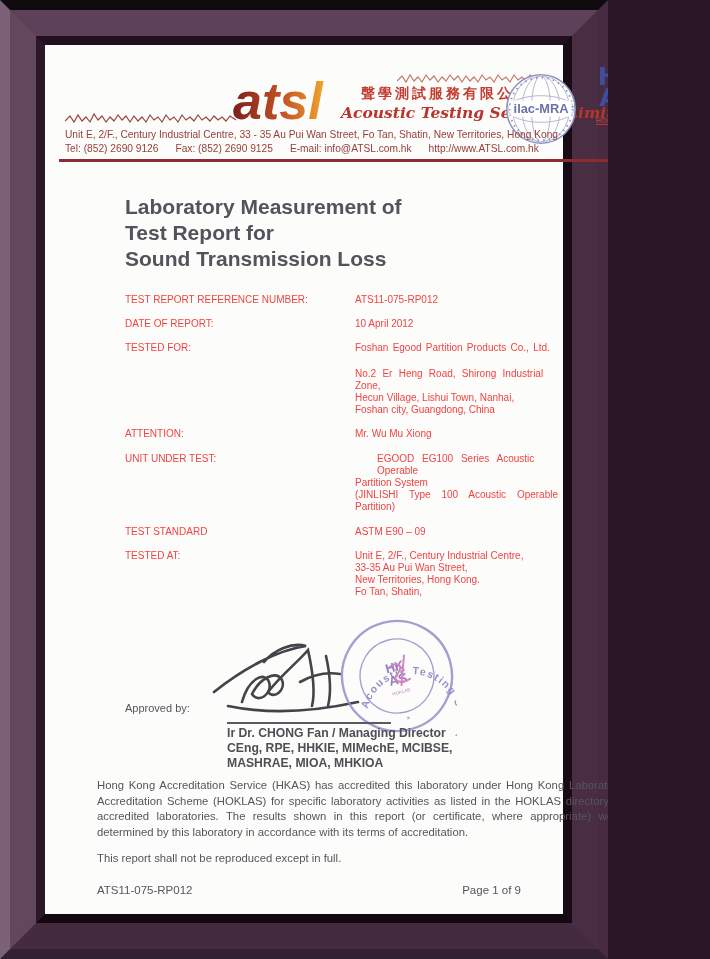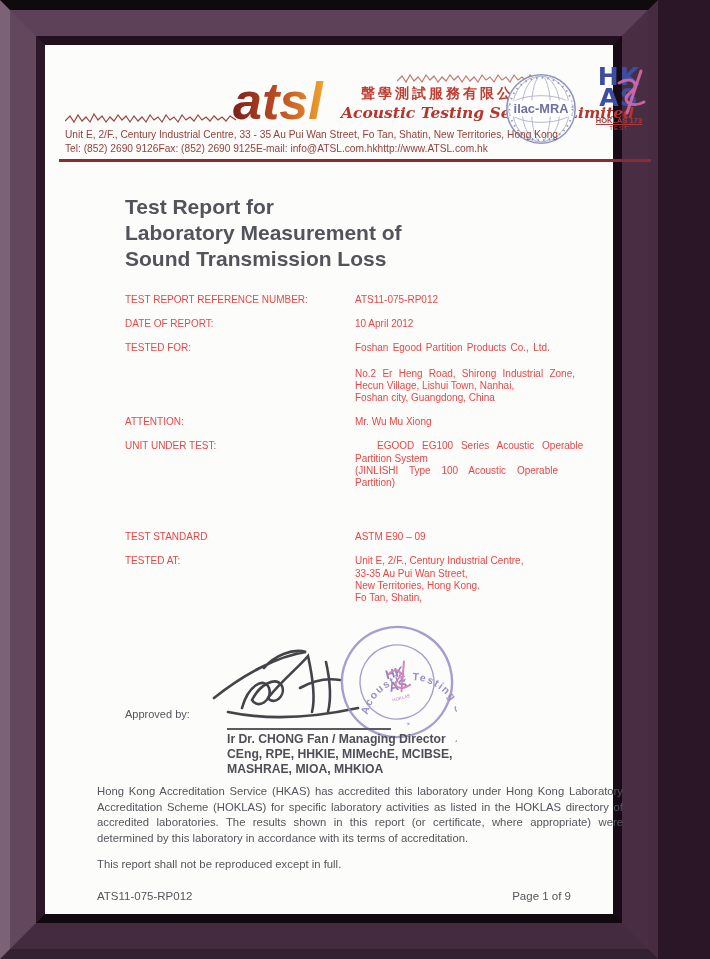--- a/index.html
+++ b/index.html
@@ -1,17 +1,17 @@
 <!DOCTYPE html>
 <html><head>
 <meta charset="utf-8">
 <style>
   html,body{margin:0;padding:0;background:#2a1626;}
   body{font-family:"Liberation Sans",sans-serif;}
-  .frame{position:relative;width:658px;height:959px;background:#543a50;overflow:hidden;}
+  .frame{position:relative;width:608px;height:959px;background:#543a50;overflow:hidden;}
   .bevel-a{position:absolute;inset:0;border:10px solid;
     border-color:#0f0a0e #462b41 #332030 #7b6276;}
   .bevel-b{position:absolute;inset:10px;border:26px solid;
     border-color:#5d4158 #482d43 #452b40 #63475d;}
   .bevel-c{position:absolute;inset:36px;border:9px solid;
     border-color:#220f20 #170c16 #120910 #2b1728;}
   .paper{position:absolute;inset:45px;background:#fcfcfa;color:#50505a;}
 
   
   .hdr{position:relative;height:119px;}
@@ -23,37 +23,37 @@
   .en{position:absolute;left:296px;top:58px;width:220px;font-size:15.5px;font-style:italic;
       font-weight:bold;color:#b8352e;font-family:"DejaVu Serif",serif;white-space:nowrap;}
   .ilac{position:absolute;left:458px;top:26px;width:76px;height:76px;}
   .hkas{position:absolute;left:542px;top:22px;width:64px;text-align:center;}
   .hk-letters{font-size:25px;font-weight:bold;color:#3e4e9e;line-height:0.82;
       letter-spacing:1px;font-family:"DejaVu Sans",sans-serif;}
   .hkas-pink{position:absolute;left:24px;top:2px;width:40px;height:48px;}
   .hoklas{margin-top:8px;font-size:7.5px;font-weight:bold;color:#b03a3a;text-decoration:underline;}
   .hoklas-test{font-size:6px;color:#b03a3a;letter-spacing:1px;}
   .addr{position:absolute;left:20px;top:84px;font-size:10.2px;color:#96403c;white-space:nowrap;}
-  .contact{position:absolute;left:20px;top:98px;font-size:10.2px;color:#96403c;display:flex;white-space:nowrap;}
+  .contact{position:absolute;left:20px;top:98px;font-size:10.2px;color:#96403c;display:flex;gap:17px;white-space:nowrap;}
   .rule{position:absolute;left:14px;top:114px;width:592px;height:3px;background:#8c2c30;}
 
   
   .doc-title{margin:30px 0 0 80px;font-size:21px;font-weight:bold;color:#53535c;line-height:1.24;}
 
   
   .fields{margin:22px 0 0 80px;font-size:10px;font-weight:normal;color:#ef4444;}
   .frow{display:flex;margin-bottom:12px;}
   .flabel{width:230px;flex:none;}
   .fvalue{width:264px;line-height:1.22;}
   .gap8{height:13px;}
   .ws1{word-spacing:1.5px;}
   .ws2{word-spacing:3.5px;}
   .ws3{word-spacing:5px;padding-left:22px;}
   .ws4{word-spacing:8px;}
-  .frow.unit{margin-bottom:42px;}
+  .frow.unit{margin-bottom:12px;}
 
   
   .approval{position:relative;height:142px;margin-top:34px;}
   .approved-by{position:absolute;left:80px;top:70px;font-size:11px;color:#55555e;}
   .sig{position:absolute;left:163px;top:-4px;width:168px;height:96px;}
   .stamp{position:absolute;left:292px;top:-16px;width:120px;height:120px;opacity:0.85;}
   .sig-line{position:absolute;left:182px;top:90px;width:164px;height:2px;background:#5a5a60;}
   .sig-names{position:absolute;left:182px;top:94px;font-size:12.2px;font-weight:bold;
       color:#4e4e57;line-height:1.22;}
 
@@ -136,22 +136,22 @@
       <div class="contact">
         <span>Tel: (852) 2690 9126</span>
         <span>Fax: (852) 2690 9125</span>
         <span>E-mail: info@ATSL.com.hk</span>
         <span>http://www.ATSL.com.hk</span>
       </div>
       <div class="rule"></div>
     </header>
 
     <div class="doc-title">
+      <div>Laboratory Measurement of</div>
       <div>Test Report for</div>
-      <div>Laboratory Measurement of</div>
       <div>Sound Transmission Loss</div>
     </div>
 
     <div class="fields">
       <div class="frow">
         <div class="flabel">TEST REPORT REFERENCE NUMBER:</div>
         <div class="fvalue">ATS11-075-RP012</div>
       </div>
       <div class="frow">
         <div class="flabel">DATE OF REPORT:</div>

